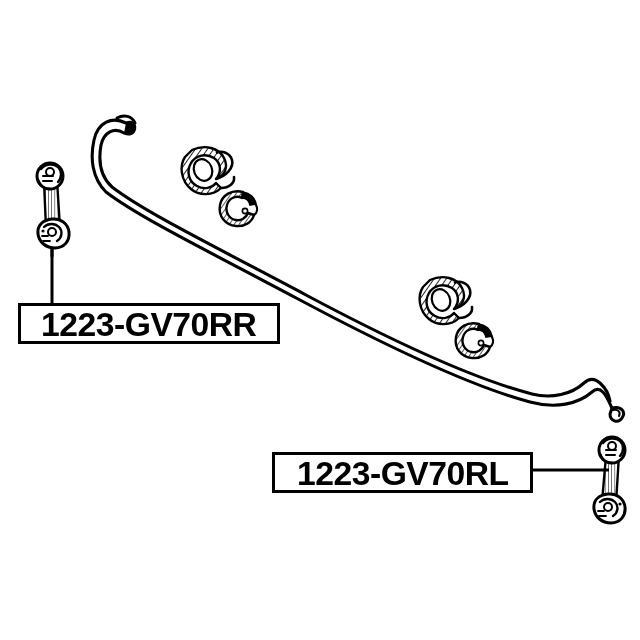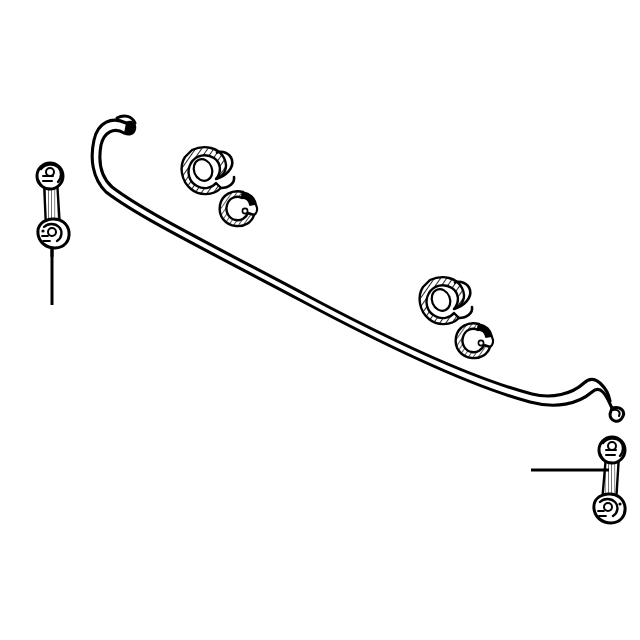--- a/index.html
+++ b/index.html
@@ -208,15 +208,21 @@
       <path d="M 600,502 C 604,498 611,498 615,502 C 619,506 618,513 613,516" fill="none" stroke="#000000" stroke-width="2.4" stroke-linecap="round"></path>
       <circle cx="608" cy="507" r="4" fill="none" stroke="#000000" stroke-width="2"></circle>
       <path d="M 598,511 L 604,511 M 599,516 L 606,516" stroke="#000000" stroke-width="1.8" stroke-linecap="round"></path>
       <circle cx="620" cy="504" r="1.6" fill="#000000"></circle>
     </g>
 
     <line x1="52" y1="248" x2="52" y2="305" stroke="#000000" stroke-width="3"></line>
     <line x1="531" y1="470" x2="609" y2="470" stroke="#000000" stroke-width="3"></line>
   </svg>
 
-
+  <div class="part-label-box" id="label-rr">
+    <span class="part-label-text">1223-GV70RR</span>
+  </div>
+
+  <div class="part-label-box" id="label-rl">
+    <span class="part-label-text">1223-GV70RL</span>
+  </div>
 
 </div>
 
 </body></html>

